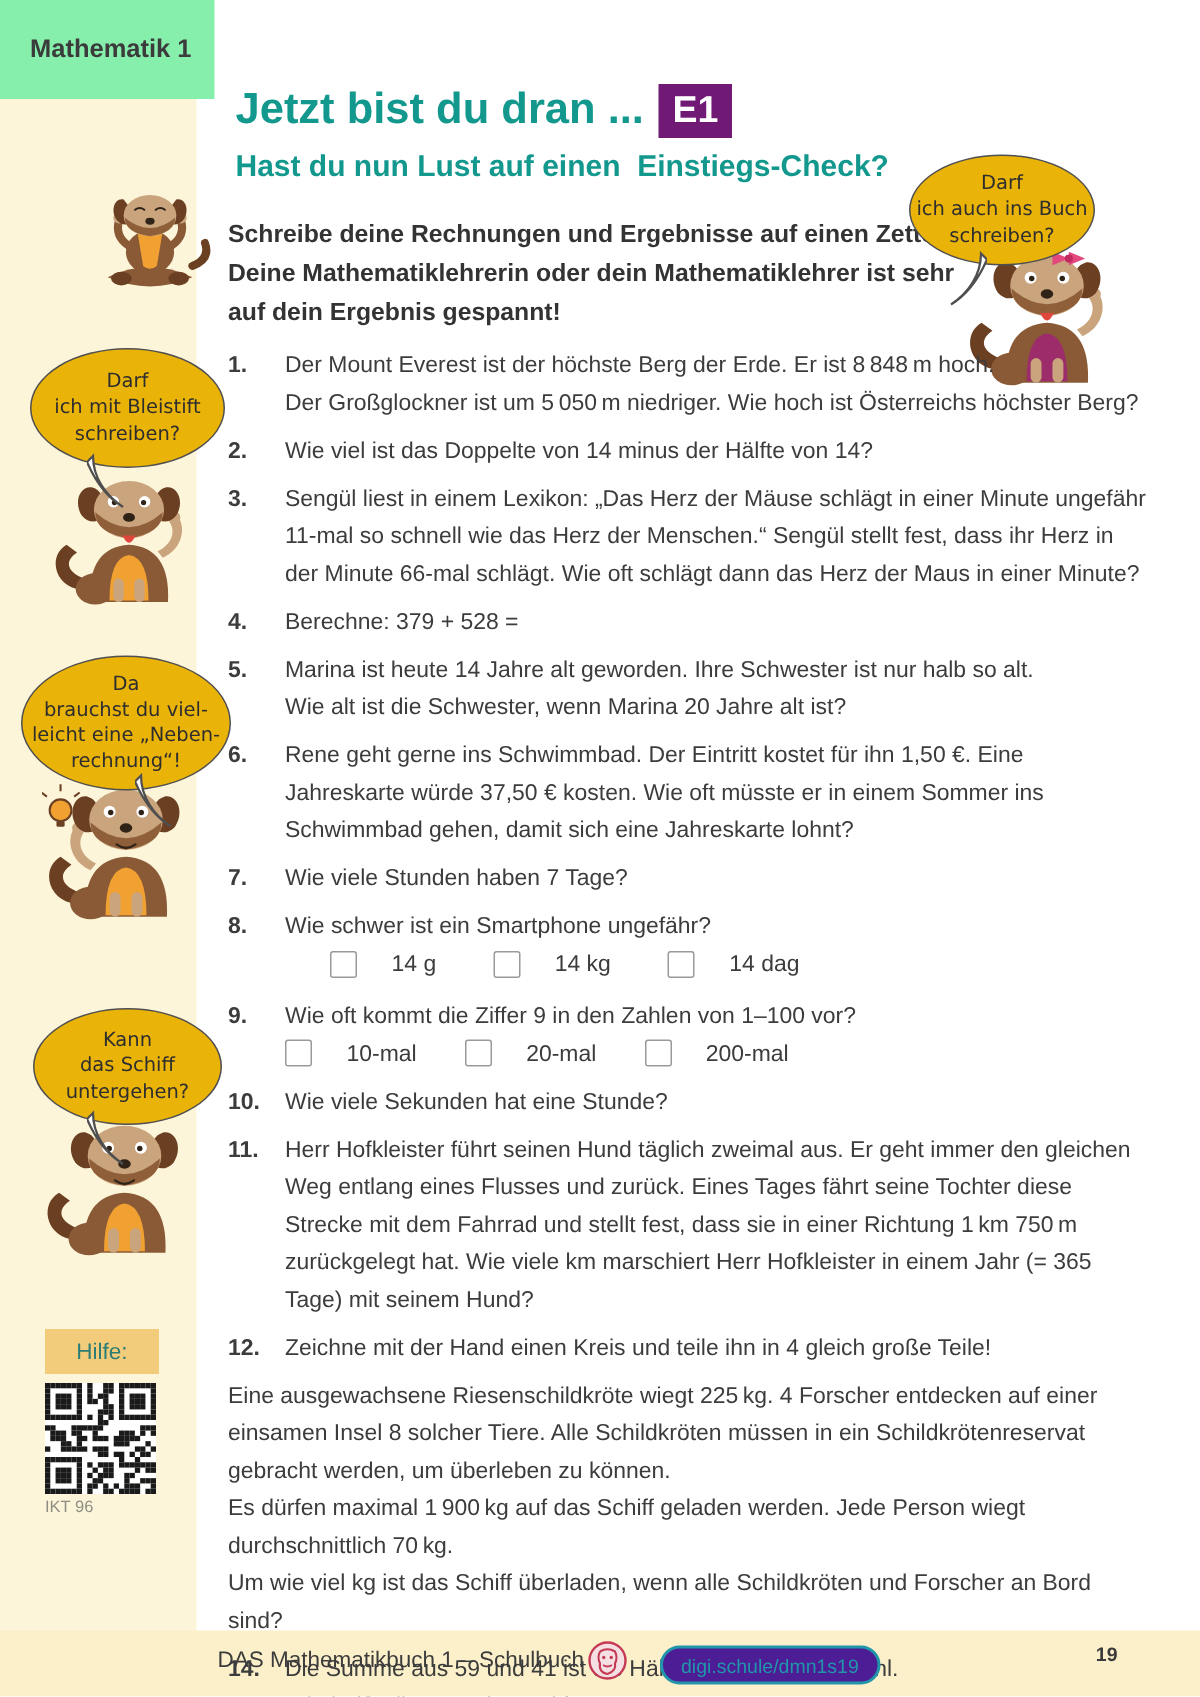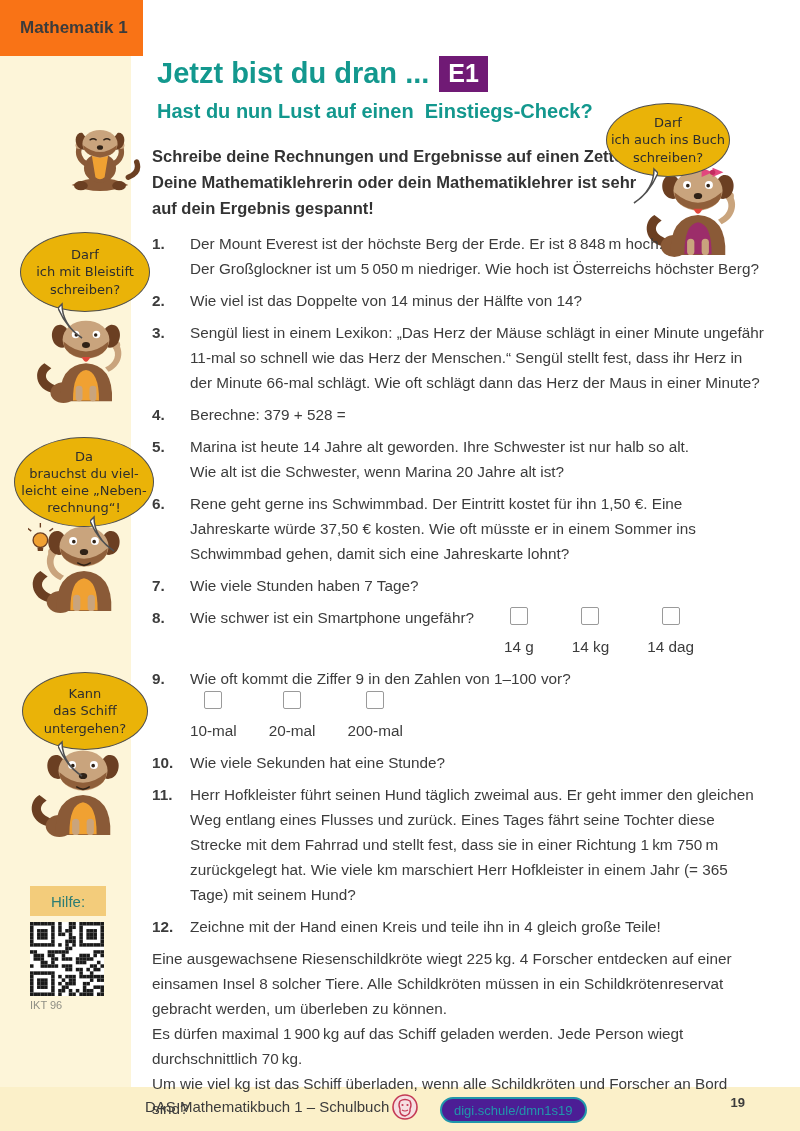--- a/index.html
+++ b/index.html
@@ -1,35 +1,35 @@
 <!DOCTYPE html>
 <html><head>
 <meta charset="utf-8">
 <style>
   html,body{margin:0;padding:0;}
   body{width:800px;height:1131px;background:#fff;font-family:"Liberation Sans",sans-serif;color:#3c3c3c;position:relative;overflow:hidden;}
   .abs{position:absolute;}
   
   .side-strip{left:0;top:0;width:131px;height:1131px;background:#fdf5d9;}
-  .subject-tab{left:0;top:0;width:143px;height:56px;background:#f97316;display:flex;align-items:center;}
+  .subject-tab{left:0;top:0;width:143px;height:66px;background:#86efac;display:flex;align-items:center;}
   .subject-tab span{font-weight:bold;font-size:17px;color:#3b3b3b;padding-left:20px;}
   
   .title{left:157px;top:57px;font-size:29px;font-weight:bold;color:#13988e;white-space:nowrap;}
   .badge{display:inline-block;background:#701a75;color:#fff;font-size:25px;font-weight:bold;padding:3px 9px 4px;margin-left:10px;transform:translateY(-1px);}
   .subtitle{left:157px;top:100px;font-size:20px;font-weight:bold;color:#13988e;white-space:pre-wrap;}
   .intro{left:152px;top:143px;font-size:16.5px;font-weight:bold;color:#333;line-height:26px;width:500px;}
   
   .exercises{left:152px;top:231px;width:612px;font-size:15.3px;line-height:25px;}
   .ex-row{display:flex;margin-bottom:7px;}
   .ex-num{width:38px;flex:none;font-weight:bold;}
   .ex-body{flex:1;}
   .ex-body p{margin:0;}
   .opts-inline{display:inline-flex;gap:38px;margin-left:30px;vertical-align:-2px;}
   .opts-row{display:flex;gap:32px;}
-  .opt{display:inline-flex;align-items:center;gap:9px;flex-direction:column;}
+  .opt{display:inline-flex;align-items:center;gap:23px;}
   .cb{width:16px;height:16px;border:1.5px solid #9a9a9a;border-radius:2px;background:#fff;flex:none;display:inline-block;}
   
   .bubble-wrap{position:absolute;}
   .bubble{position:relative;background:#eab308;border:1.5px solid #4f4f4f;border-radius:50%;display:flex;align-items:center;justify-content:center;text-align:center;font-family:"DejaVu Sans",sans-serif;font-size:13px;line-height:1.32;color:#2e2e2e;z-index:2;}
   .tail{position:absolute;z-index:3;}
   
   .dog{position:absolute;}
   .dog svg{display:block;width:100%;height:100%;}
   
   .hilfe-box{left:30px;top:886px;width:76px;height:30px;background:#f3cc7b;display:flex;align-items:center;justify-content:center;font-size:15px;color:#2d7d74;}

